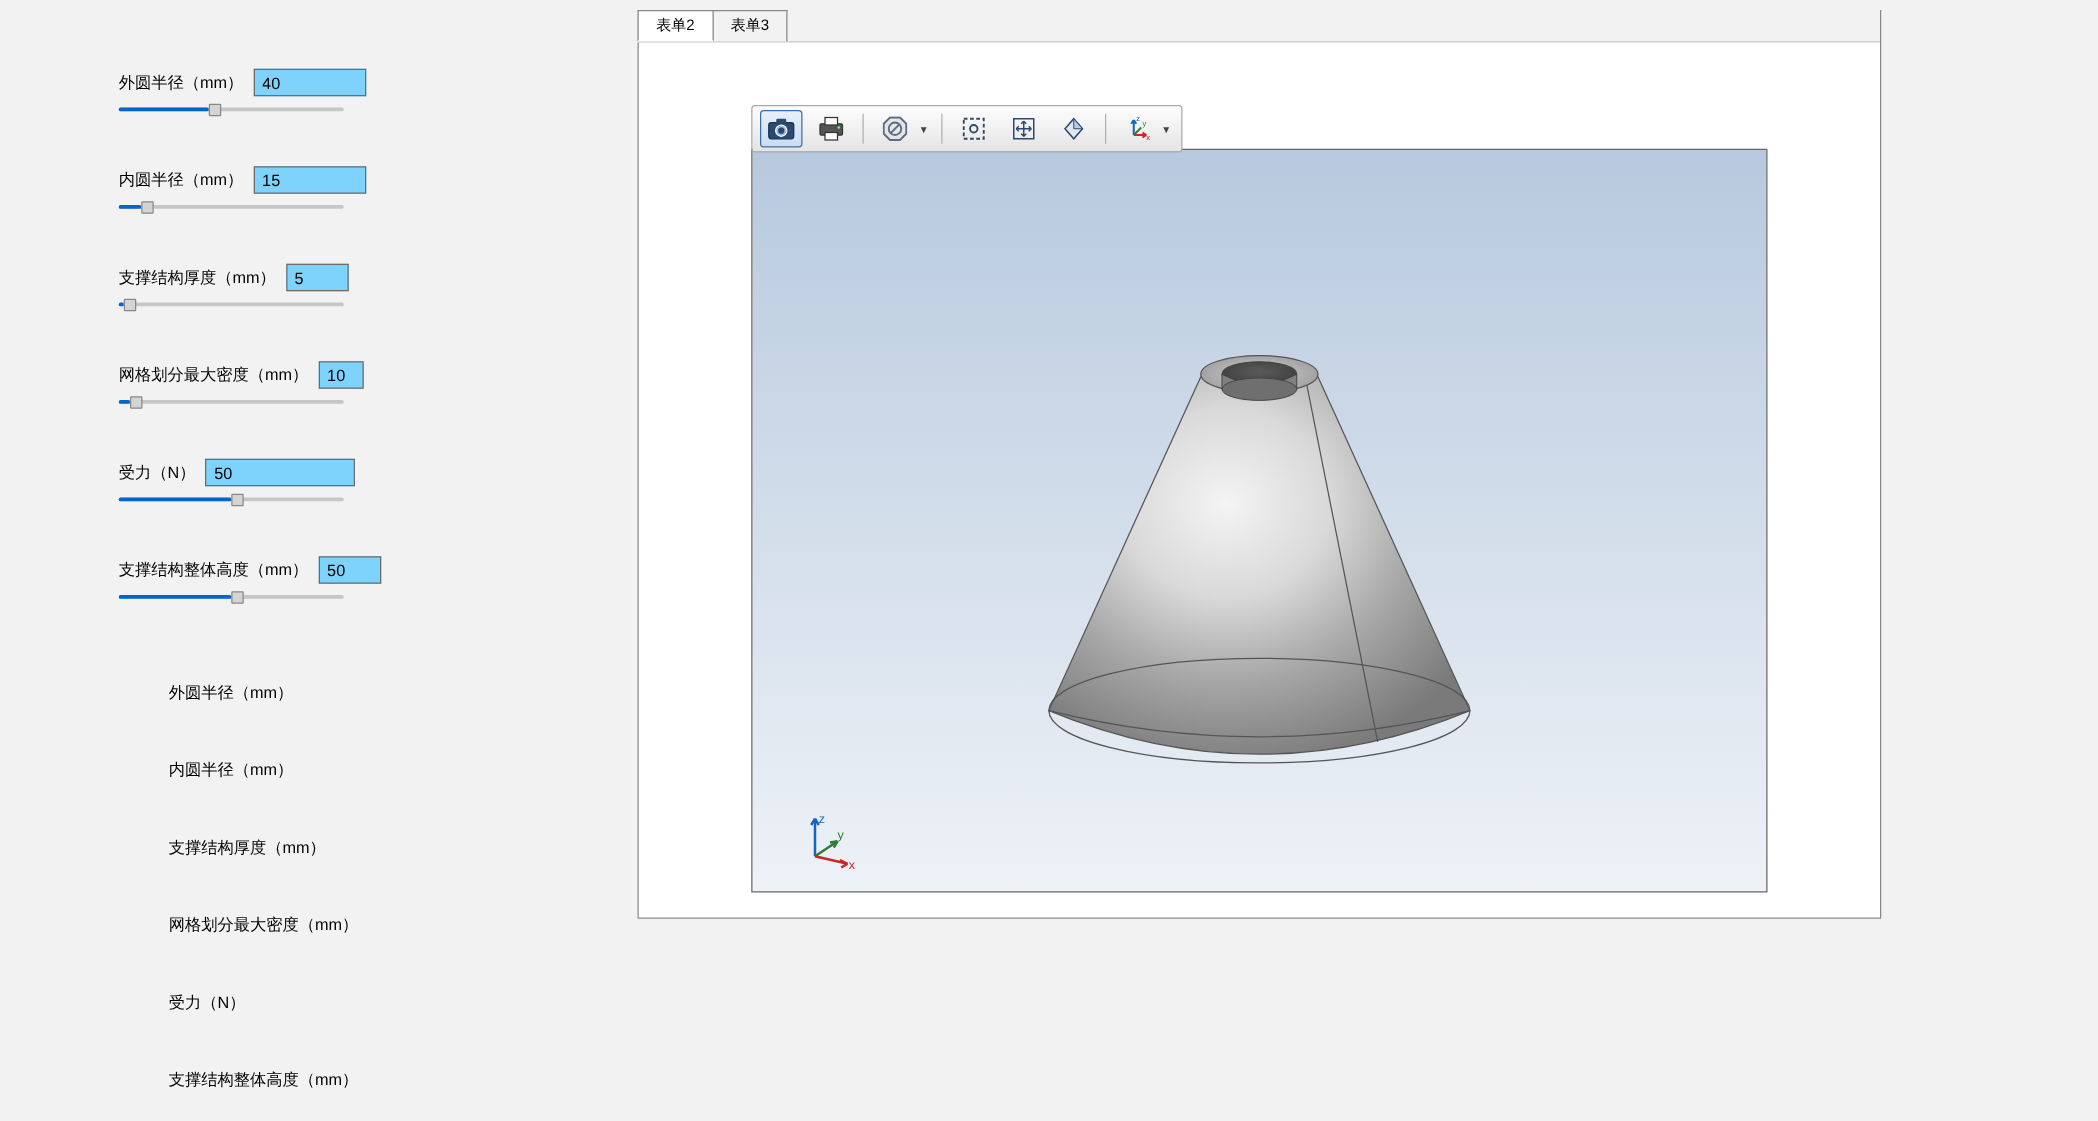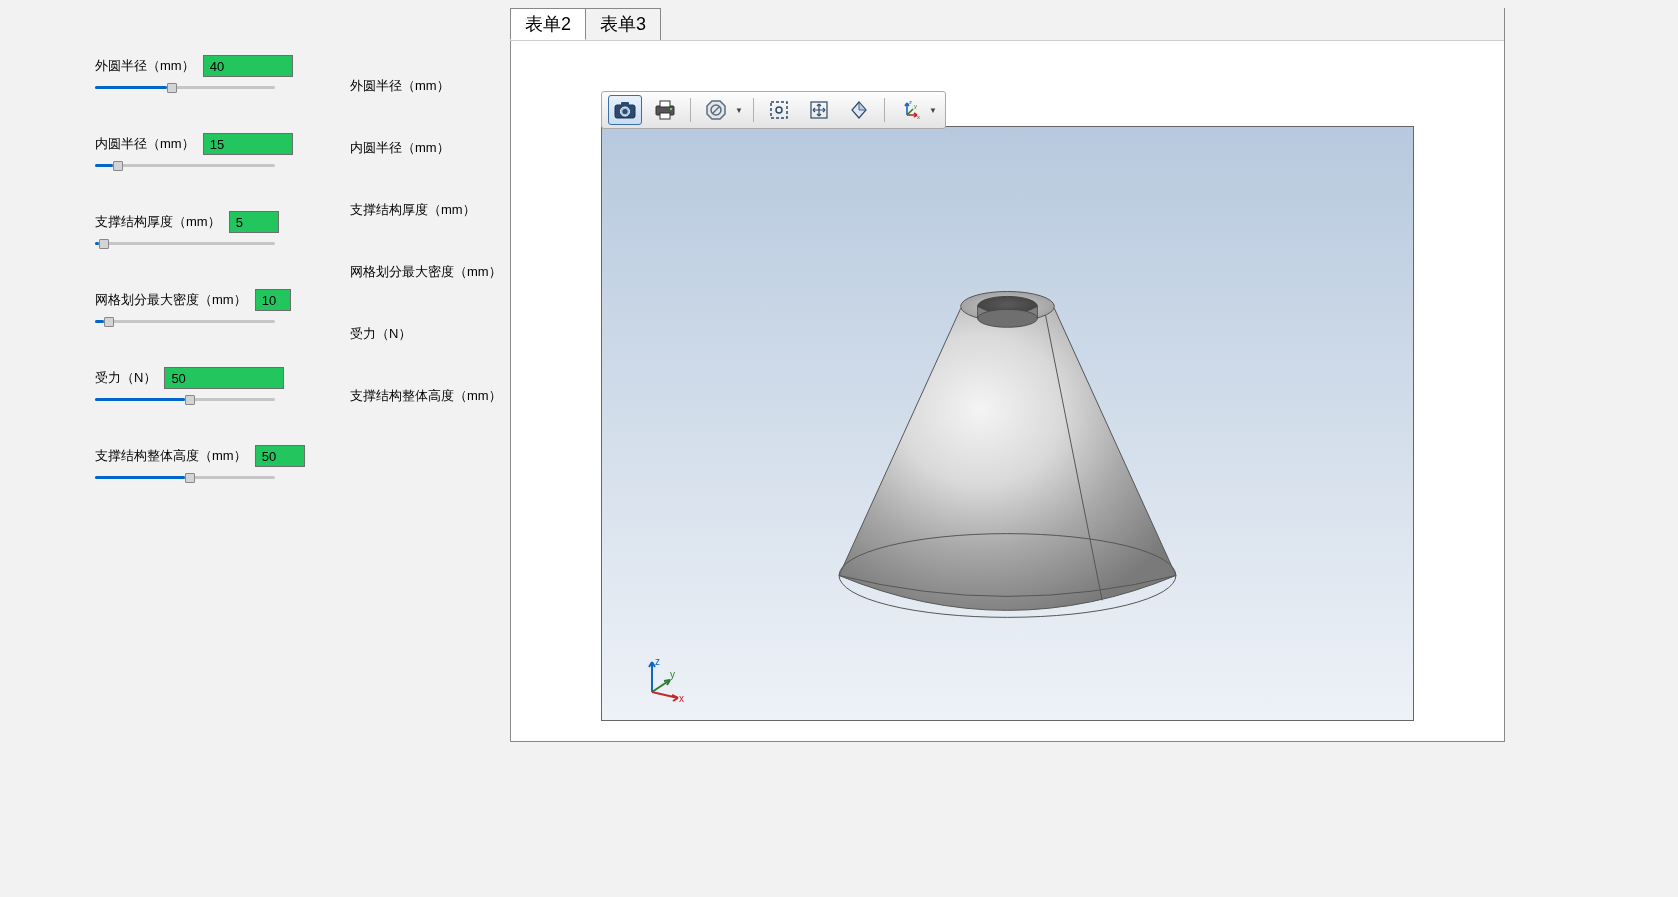--- a/index.html
+++ b/index.html
@@ -14,21 +14,21 @@
     overflow: hidden;
   }
   .main-layout {
     display: flex;
     height: 100%;
   }
   .left-panel {
     width: 510px;
     padding: 55px 40px 20px 95px;
     display: flex;
-    flex-direction: row;
+    flex-direction: column;
   }
   .inputs-col {
     width: 220px;
   }
   .labels-col {
     padding-left: 40px;
     width: 160px;
   }
   .param-group {
     margin-bottom: 38px;
@@ -42,21 +42,21 @@
   .param-label {
     font-size: 13px;
     white-space: nowrap;
   }
   .param-input {
     width: 90px;
     height: 22px;
     border: 1px solid #6d6d6d;
     padding: 1px 6px;
     font-size: 13px;
-    background: #22c55e;
+    background: #7dd3fc;
   }
   .slider-container {
     position: relative;
     height: 14px;
     width: 180px;
     margin-top: 2px;
   }
   .slider-track {
     position: absolute;
     top: 5px;
@@ -117,21 +117,21 @@
   }
   .tabs-header {
     display: flex;
     background: #f2f2f2;
     border-bottom: 1px solid #ccc;
     margin-top: -1px;
     margin-left: -1px;
   }
   .tab {
     padding: 3px 14px;
-    font-size: 18px;
+    font-size: 12px;
     border: 1px solid #888;
     border-bottom: none;
     background: #f2f2f2;
     margin-right: -1px;
     cursor: pointer;
   }
   .tab.active {
     background: #fff;
     border-bottom: 1px solid #fff;
     position: relative;

